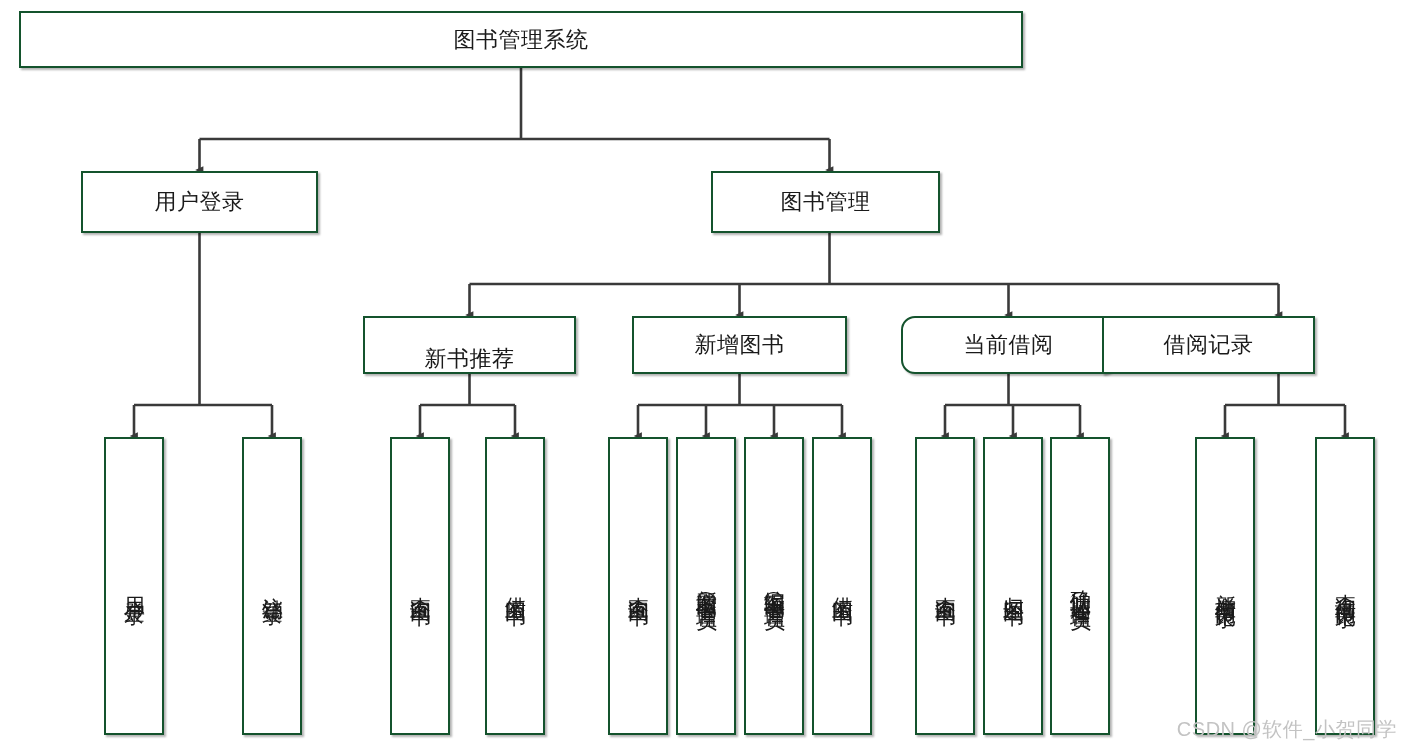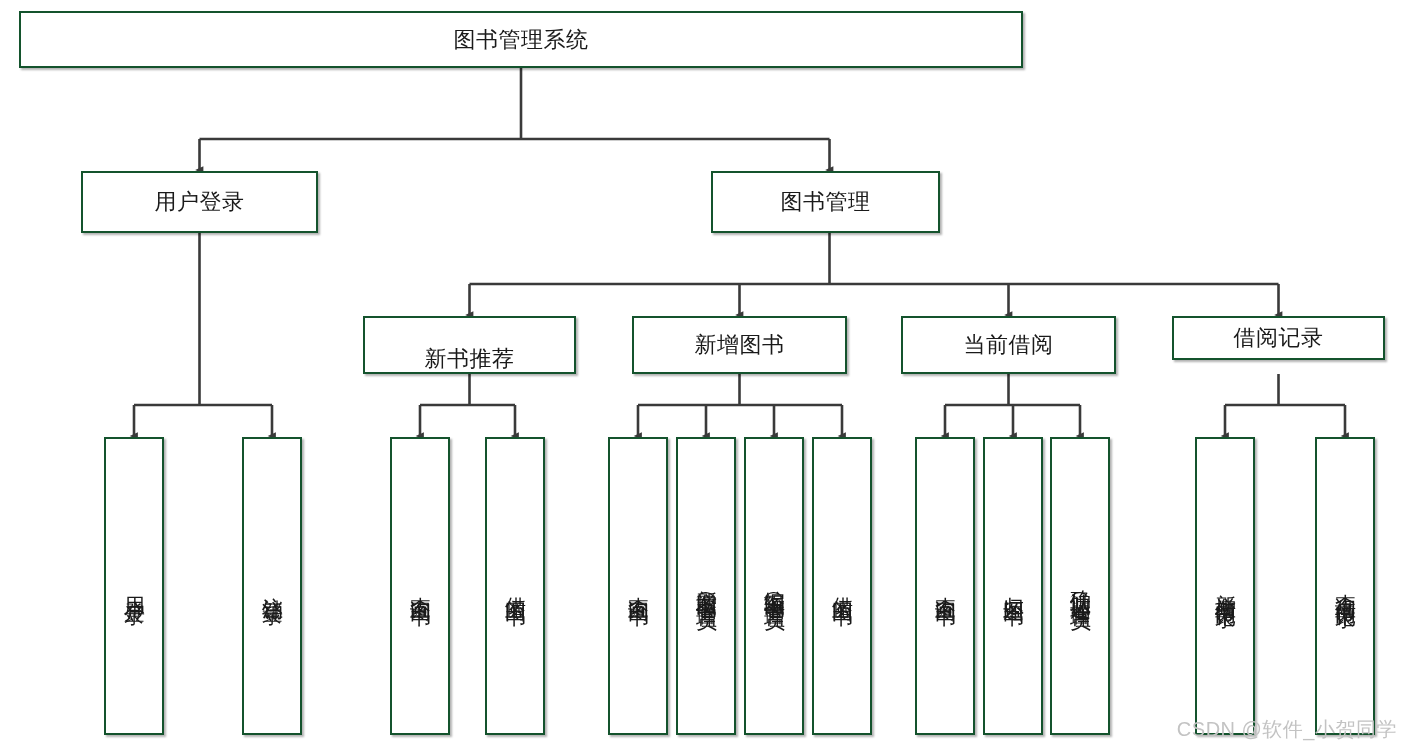--- a/index.html
+++ b/index.html
@@ -117,24 +117,24 @@
       </div>
       <div class="node-box" style="left: 711px; top: 171px; width: 229px; height: 62px;">
         <span class="node-label">图书管理</span>
       </div>
       <div class="node-box" style="left: 363px; top: 316px; width: 213px; height: 58px; align-items: flex-end;">
         <span class="node-label">新书推荐</span>
       </div>
       <div class="node-box" style="left: 632px; top: 316px; width: 215px; height: 58px;">
         <span class="node-label">新增图书</span>
       </div>
-      <div class="node-box" style="left: 901px; top: 316px; width: 215px; height: 58px;">
+      <div class="node-box" style="left: 901px; top: 316px; width: 215px; height: 58px; border-radius: 14px;">
         <span class="node-label">当前借阅</span>
       </div>
-      <div class="node-box" style="left: 1172px; top: 316px; width: 213px; height: 44px;">
+      <div class="node-box" style="left: 1102px; top: 316px; width: 213px; height: 58px;">
         <span class="node-label">借阅记录</span>
       </div>
       <div class="node-box vertical" style="left: 104px; top: 437px; width: 60px; height: 298px;">
         <span class="node-label">用户登录</span>
       </div>
       <div class="node-box vertical" style="left: 242px; top: 437px; width: 60px; height: 298px;">
         <span class="node-label">注销登录</span>
       </div>
       <div class="node-box vertical" style="left: 390px; top: 437px; width: 60px; height: 298px;">
         <span class="node-label">查询图书</span>

